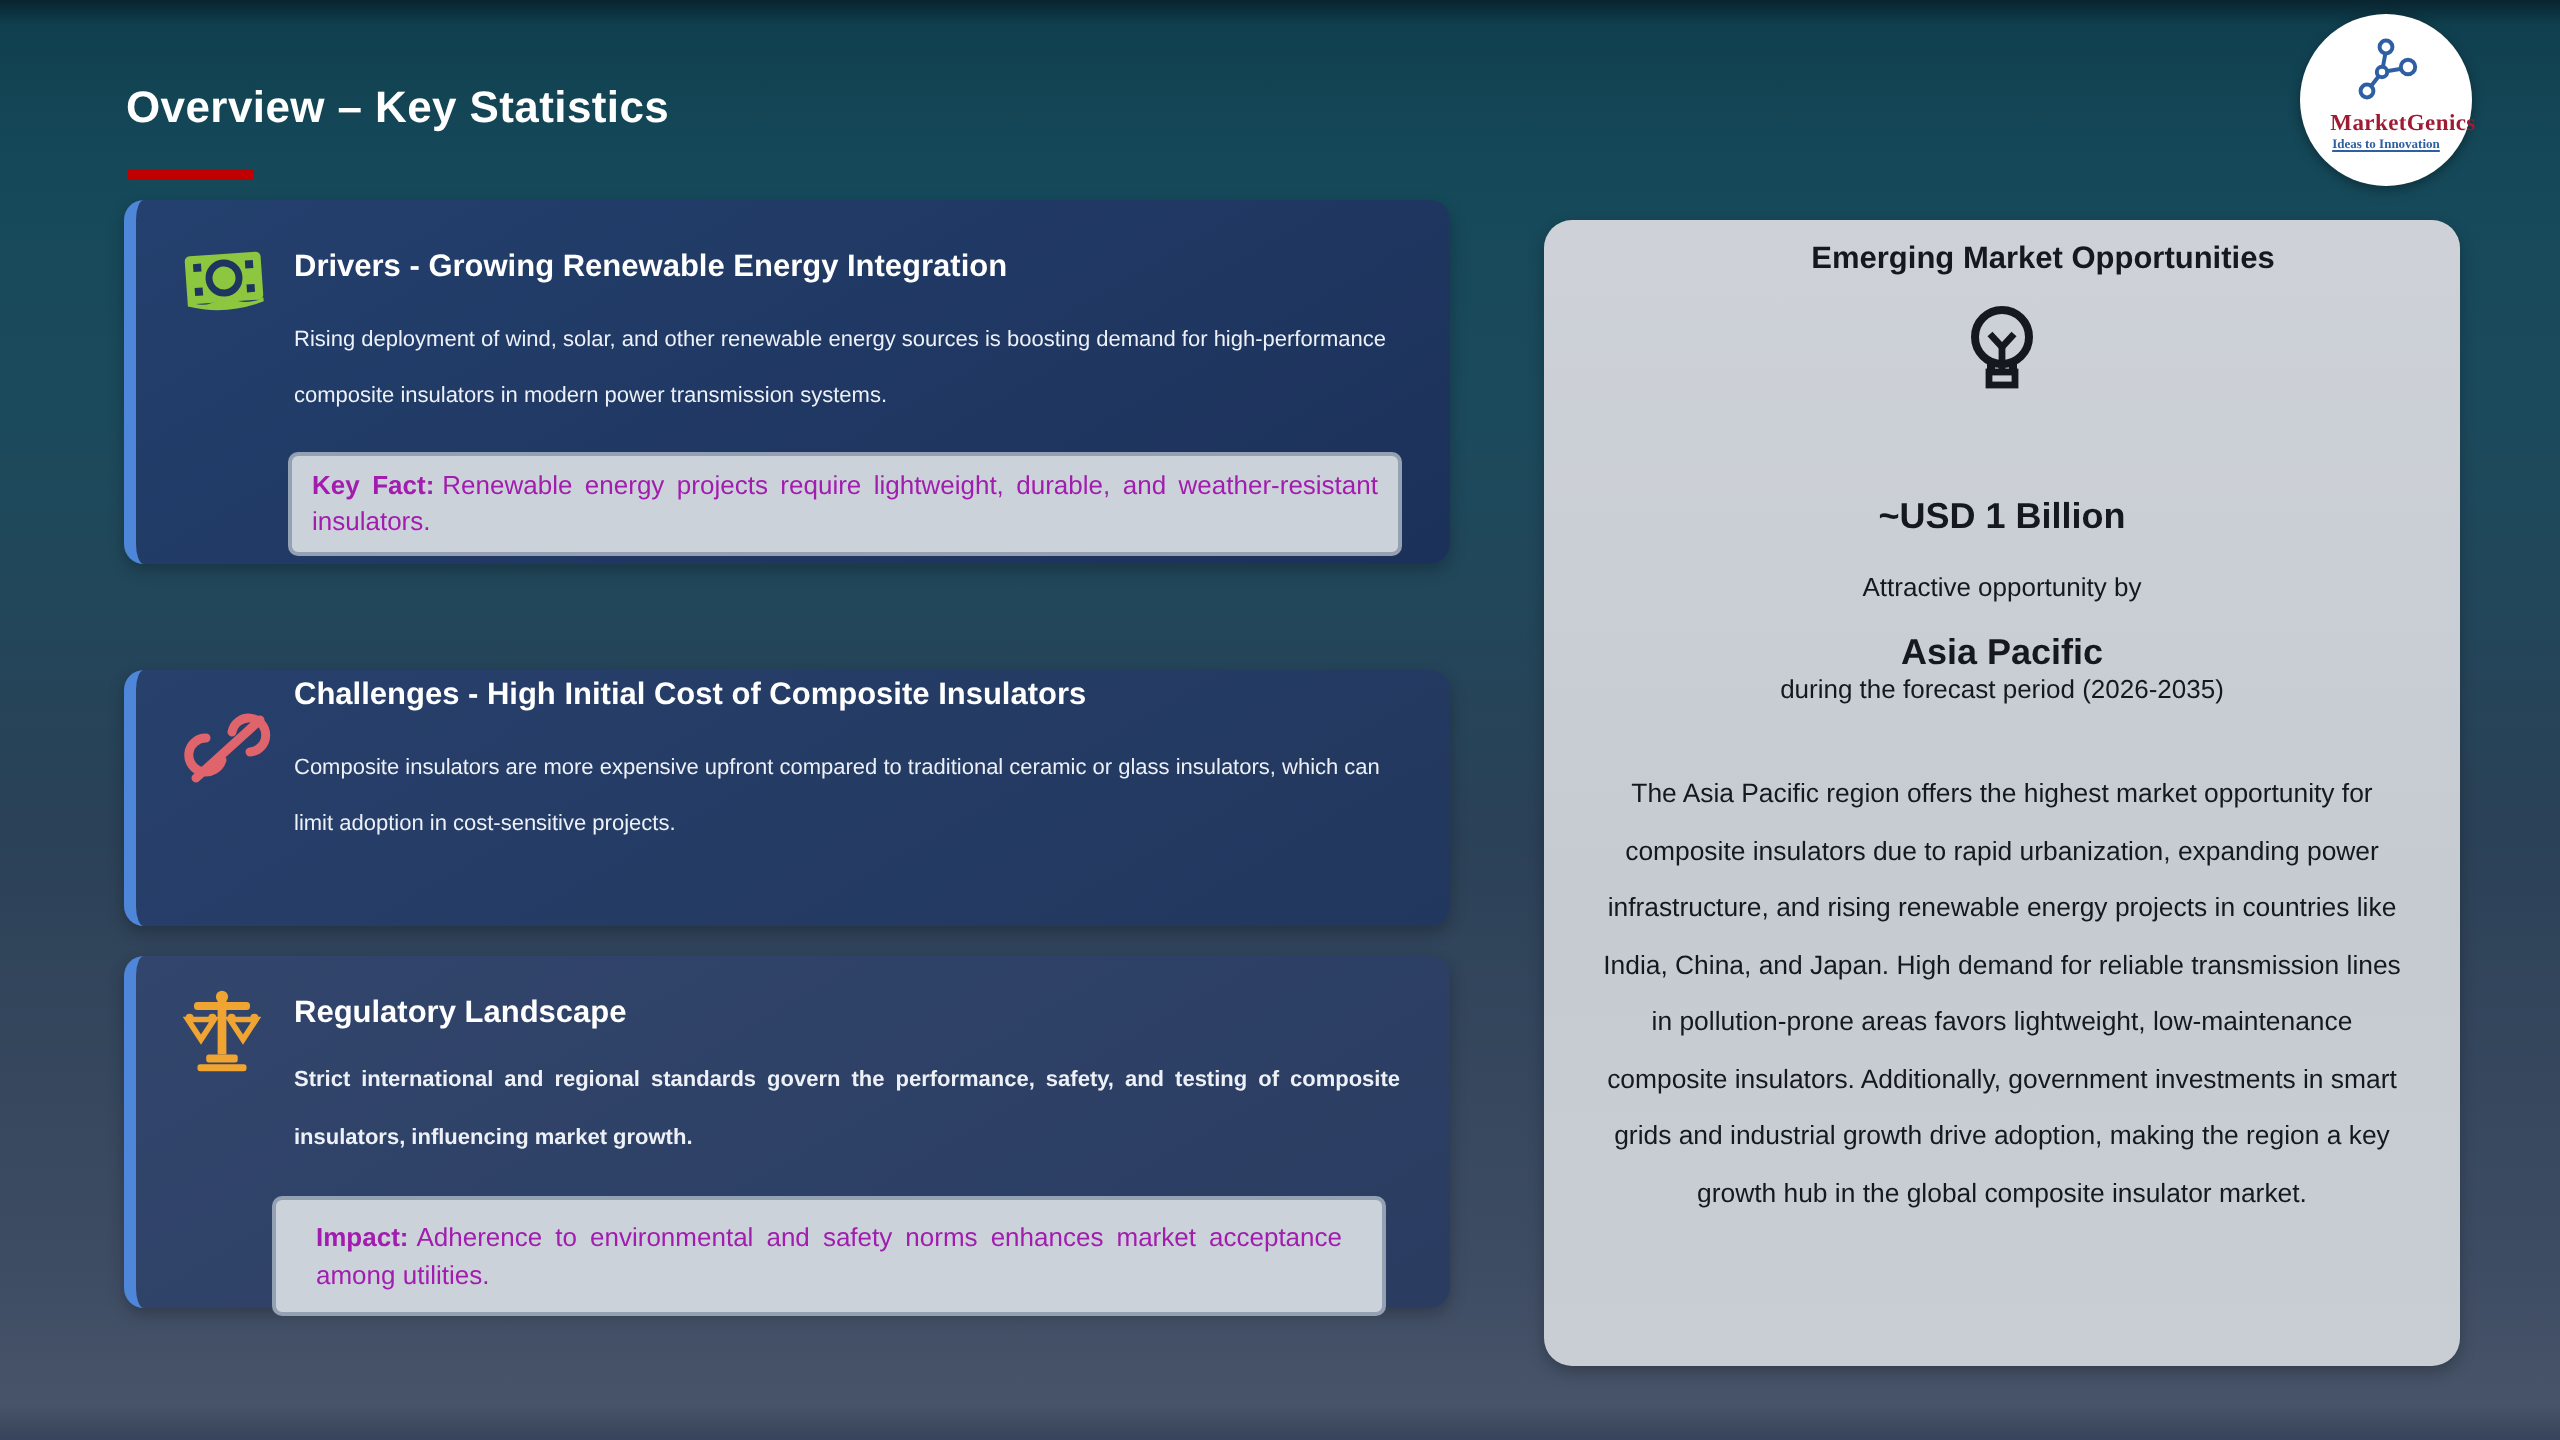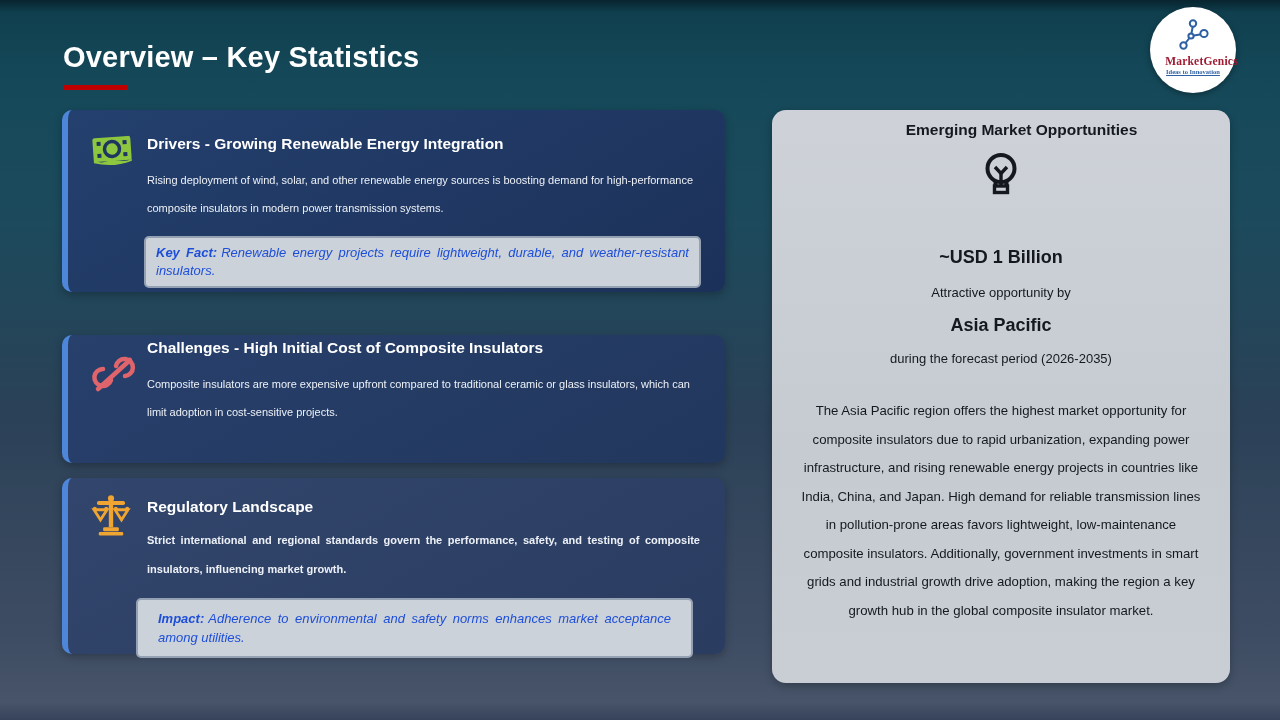--- a/index.html
+++ b/index.html
@@ -12,21 +12,21 @@
       linear-gradient(180deg,
         #08242f 0%, #10404f 1.8%, #15495a 12%,
         #1c4a5c 30%, #2b4157 58%, #3e4c63 88%,
         #475469 97.5%, #36435a 100%);
     overflow: hidden;
   }
 
   
   .slide-title {
     position: absolute; left: 63px; top: 41px;
-    color: #ffffff; font-size: 29px; font-weight: bold;
+    color: #ffffff; font-size: 22px; font-weight: bold;
     letter-spacing: 0.2px;
   }
   .title-underline {
     position: absolute; left: 64px; top: 85px;
     width: 63px; height: 5px; background: #c00000;
   }
   .logo {
     position: absolute; left: 1150px; top: 7px;
     width: 86px; height: 86px; border-radius: 50%;
     background: #ffffff;
@@ -45,21 +45,21 @@
     text-decoration: underline; margin-top: 1px;
   }
 
   
   .card {
     position: absolute; left: 62px; width: 663px;
     border-radius: 10px;
     border-left: 6px solid #4e86d9;
     box-shadow: 0 3px 8px rgba(0,0,0,0.25);
   }
-  .card-1 { top: 110px; height: 182px; background: linear-gradient(150deg, #24406e 0%, #1c3159 100%); }
+  .card-1 { top: 100px; height: 182px; background: linear-gradient(150deg, #24406e 0%, #1c3159 100%); }
   .card-2 { top: 335px; height: 128px; background: linear-gradient(150deg, #27406c 0%, #22375d 100%); }
   .card-3 { top: 478px; height: 176px; background: linear-gradient(150deg, #32456c 0%, #2a3c60 100%); }
 
   .card-icon { position: absolute; left: 22px; }
   .card-1 .card-icon { top: 20px; }
   .card-2 .card-icon { top: 14px; }
   .card-3 .card-icon { top: 14px; }
 
   .card-heading {
     color: #ffffff; font-size: 15.5px; font-weight: bold;
@@ -71,41 +71,41 @@
 
   .card-body {
     color: #edf1f7; font-size: 11px; line-height: 28px;
     margin-left: 79px; margin-right: 25px; margin-top: 13px;
   }
   .card-3 .card-body { text-align: justify; line-height: 29px; margin-top: 10px; font-weight: bold; }
 
   .callout {
     position: absolute; left: 76px; right: 24px;
     background: #ccd2da; border: 2px solid #93a1b2; border-radius: 5px;
-    color: #1d4ed8; font-size: 13px; line-height: 18px;
-    padding: 6px 10px; text-align: justify; font-style: italic;
+    color: #a21caf; font-size: 13px; line-height: 18px;
+    padding: 6px 10px; text-align: justify;
   }
   .card-1 .callout { top: 126px; min-height: 46px; }
   .card-3 .callout { top: 120px; min-height: 60px; left: 68px; right: 32px; line-height: 19px; padding: 9px 20px; }
   .callout-label { font-weight: bold; margin-right: 4px; }
 
   
   .panel {
     position: absolute; left: 772px; top: 110px;
     width: 458px; height: 573px; border-radius: 14px;
     background: linear-gradient(180deg, #ced2d8 0%, #c6cbd2 60%, #c9cdd4 100%);
     text-align: center; color: #15191f;
     box-shadow: 0 3px 8px rgba(0,0,0,0.25);
   }
   .panel-title { font-size: 15.5px; font-weight: bold; margin-top: 11px; padding-left: 41px; }
   .panel-bulb { margin-top: 10px; }
   .panel-value { font-size: 18px; font-weight: bold; margin-top: 40px; }
   .panel-caption { font-size: 13px; margin-top: 17px; }
   .panel-region { font-size: 18px; font-weight: bold; margin-top: 15px; }
-  .panel-period { font-size: 13px; margin-top: 15px; }
+  .panel-period { font-size: 13px; }
   .panel-description {
     font-size: 13.2px; line-height: 28.5px;
     margin: 31px 25px 0 25px;
   }
 </style>
 </head>
 <body>
 
 <div id="slide">
 

